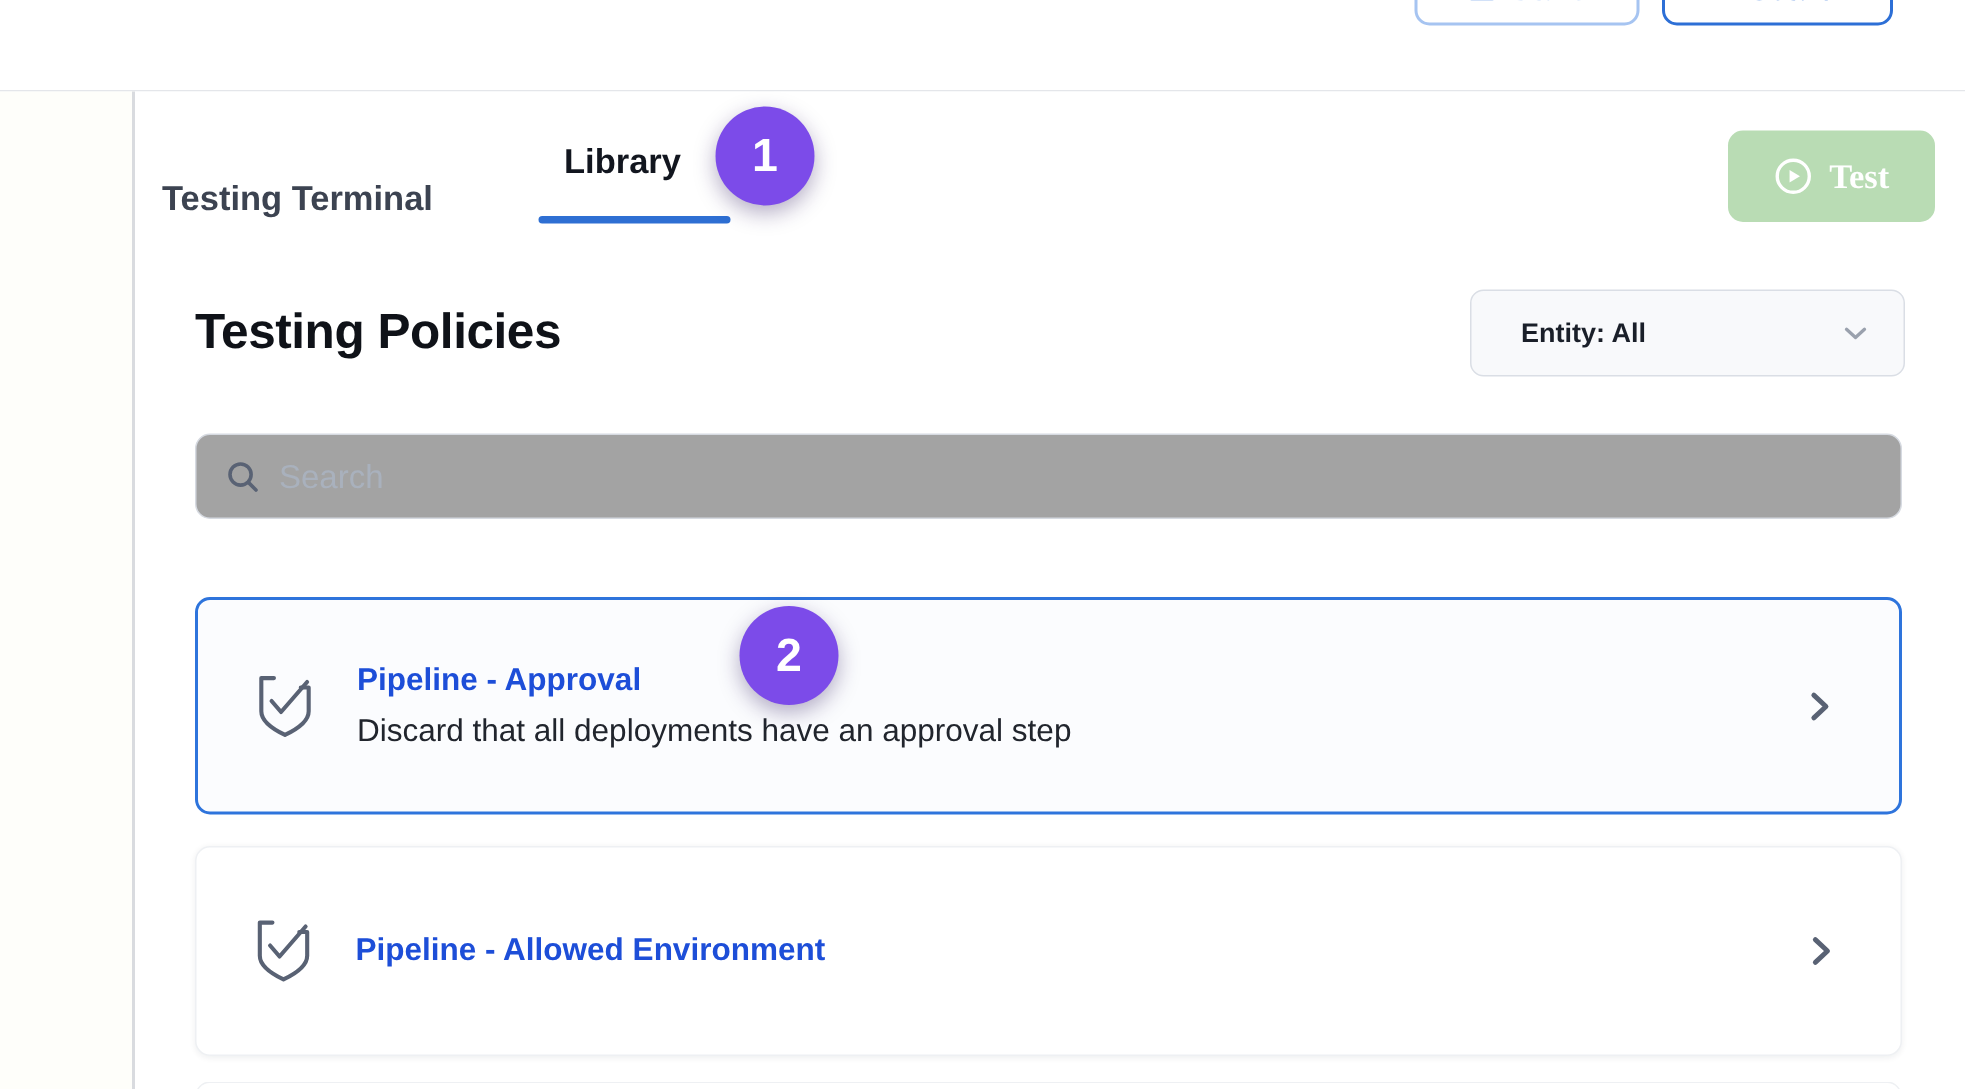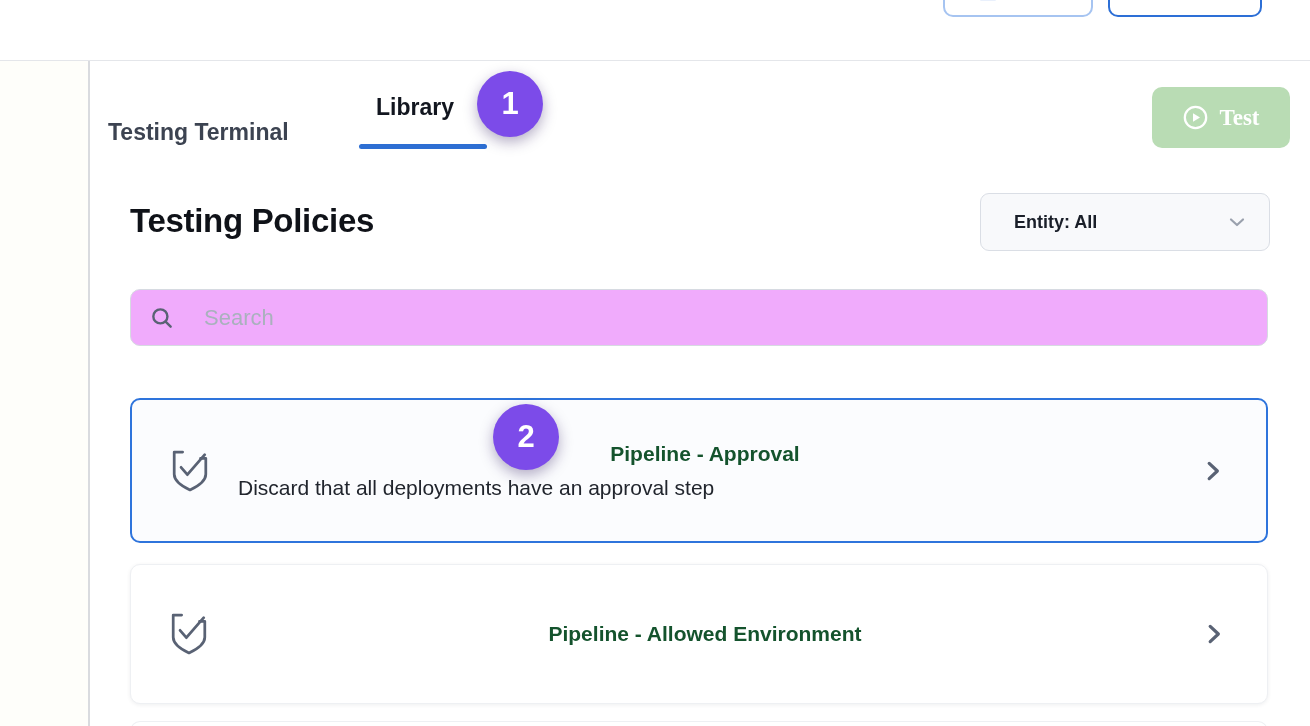--- a/index.html
+++ b/index.html
@@ -36,37 +36,37 @@
 
   .page-title { position: absolute; left: 40px; top: 141px; font-size: 33px;
     font-weight: 800; color: #0f1218; letter-spacing: -0.3px; }
 
   .entity-dropdown { position: absolute; left: 890px; top: 132px; width: 290px; height: 58px;
     background: #f8f9fb; border: 1px solid #dadee5; border-radius: 9px; display: flex;
     align-items: center; padding: 0 20px 0 33px; cursor: pointer; }
   .entity-label { flex: 1; font-size: 18px; font-weight: 600; color: #1a1f29; }
 
   .search-box { position: absolute; left: 40px; top: 228px; width: 1138px; height: 57px;
-    background: #f0abfc; border: 1px solid #d6dae1; border-radius: 10px; display: flex;
-    align-items: center; padding: 0 18px; gap: 29px; }
+    background: #a3a3a3; border: 1px solid #d6dae1; border-radius: 10px; display: flex;
+    align-items: center; padding: 0 18px; gap: 11px; }
   .search-input { flex: 1; border: none; outline: none; font-size: 22px; color: #2a2f38;
     background: transparent; font-family: "Liberation Sans", sans-serif; }
   .search-input::placeholder { color: #a9b1bd; }
 
   .policy-card { position: absolute; left: 40px; width: 1138px; display: flex;
     align-items: center; padding: 0 40px 0 38px; gap: 28px; background: #ffffff;
     border-radius: 10px; cursor: pointer; }
   .card-selected { top: 337px; height: 145px; border: 2px solid #2e74dc; background: #fbfcfe; }
   .card-normal { top: 503px; height: 140px; border: 1px solid #eef0f3;
     box-shadow: 0 1px 4px rgba(16,24,40,0.07); }
   .card-peek { position: absolute; left: 40px; top: 660px; width: 1138px; height: 14px;
     border: 1px solid #eef0f3; border-bottom: none; border-radius: 10px 10px 0 0;
     background: #ffffff; }
   .card-text { flex: 1; display: flex; flex-direction: column; gap: 10px; }
-  .card-title { font-size: 21px; font-weight: 700; color: #14532d; text-align: center; }
+  .card-title { font-size: 21px; font-weight: 700; color: #1d4ed8; }
   .card-desc { font-size: 21px; font-weight: 400; color: #21252d; }
   .shield-wrap { width: 40px; height: 46px; flex: 0 0 auto; }
   .chev-wrap { width: 26px; height: 26px; flex: 0 0 auto; }
 
   
   .step-badge { position: absolute; border-radius: 50%; background: #7c4be9;
     color: #ffffff; display: flex; align-items: center; justify-content: center;
     font-size: 31px; font-weight: 700; box-shadow: 0 5px 14px rgba(40,20,90,0.35);
     cursor: pointer; }
   .badge-1 { left: 477px; top: 71px; width: 66px; height: 66px; }

